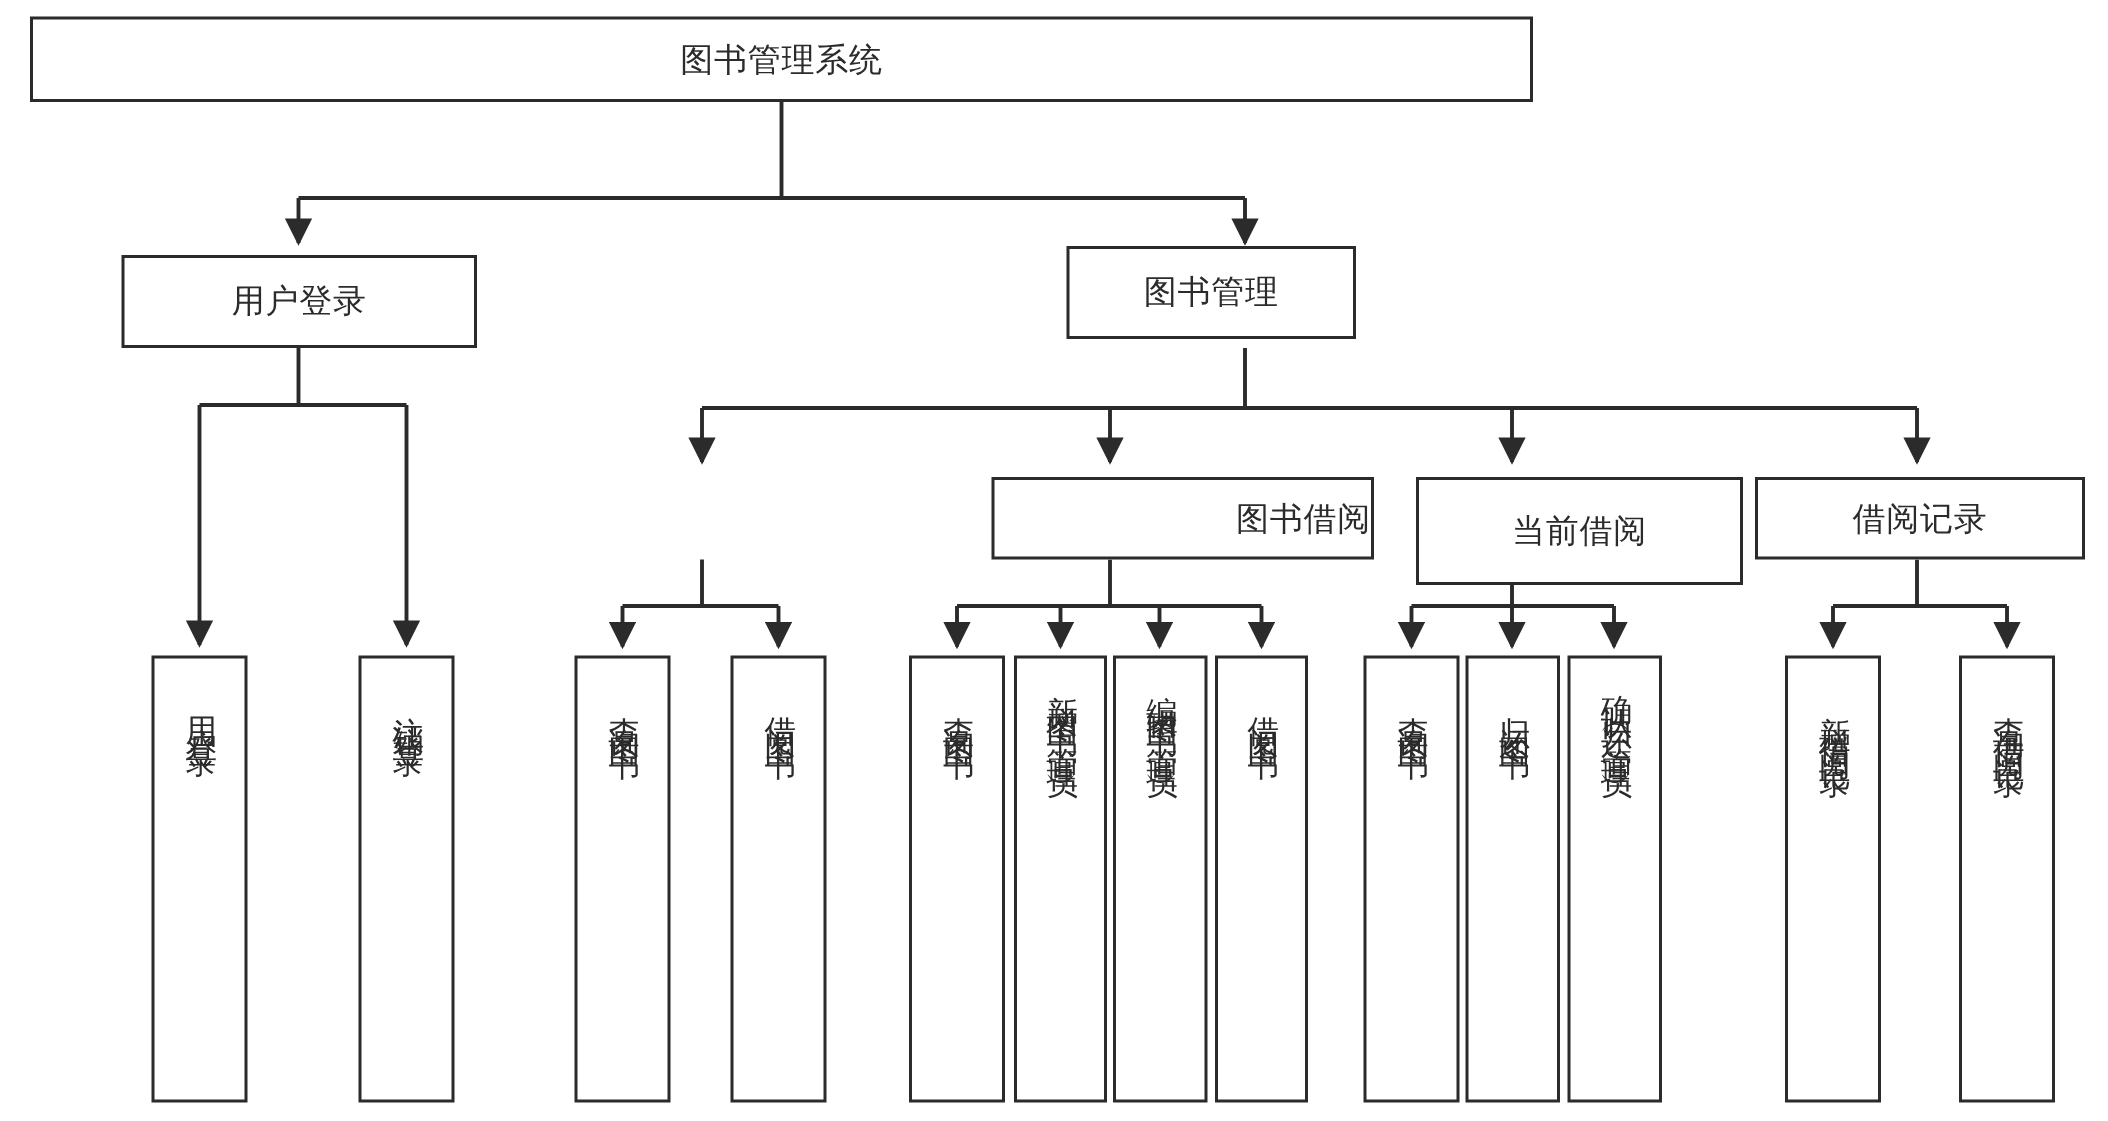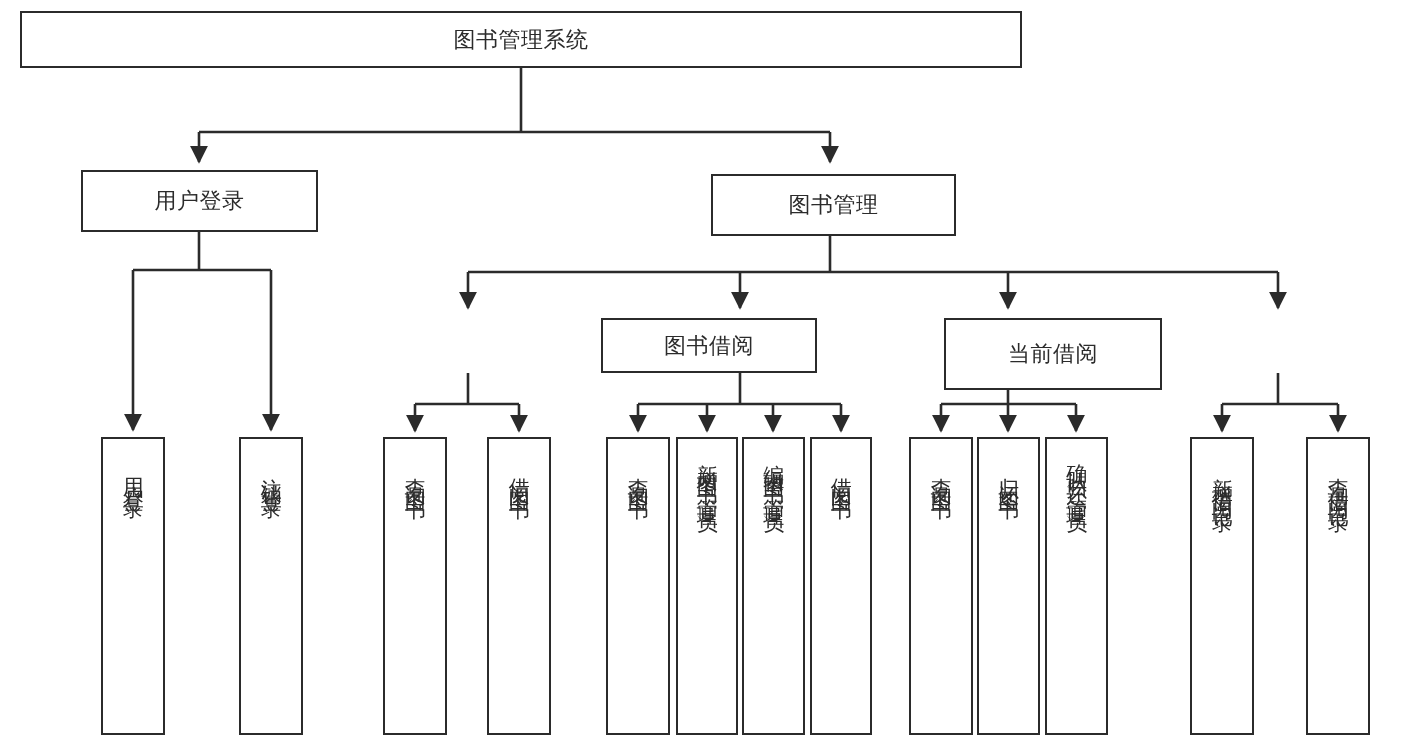--- a/index.html
+++ b/index.html
@@ -125,29 +125,32 @@
     </g>
   </svg>
 
   <div class="node-box" style="left:20px; top:11px; width:1002px; height:57px;">
     <span class="node-label">图书管理系统</span>
   </div>
 
   <div class="node-box" style="left:81px; top:170px; width:237px; height:62px;">
     <span class="node-label">用户登录</span>
   </div>
-  <div class="node-box" style="left:711px; top:174px; width:245px; height:62px;">
+  <div class="node-box" style="left:711px; top:164px; width:193px; height:62px;">
     <span class="node-label">图书管理</span>
   </div>
 
-  <div class="node-box" style="left:601px; top:318px; width:216px; height:55px;">
+  <div class="node-box" style="left:661px; top:318px; width:255px; height:55px;justify-content:flex-end;">
     <span class="node-label">图书借阅</span>
   </div>
   <div class="node-box" style="left:900px; top:318px; width:218px; height:72px;margin-left:44px;">
     <span class="node-label">当前借阅</span>
+  </div>
+  <div class="node-box" style="left:1170px; top:318px; width:220px; height:55px;">
+    <span class="node-label">借阅记录</span>
   </div>
 
   <div class="node-box vertical" style="left:101px; top:437px; width:64px; height:298px;">
     <span class="node-label">用户登录</span>
   </div>
   <div class="node-box vertical" style="left:239px; top:437px; width:64px; height:298px;">
     <span class="node-label">注销登录</span>
   </div>
 
   <div class="node-box vertical" style="left:383px; top:437px; width:64px; height:298px;">

